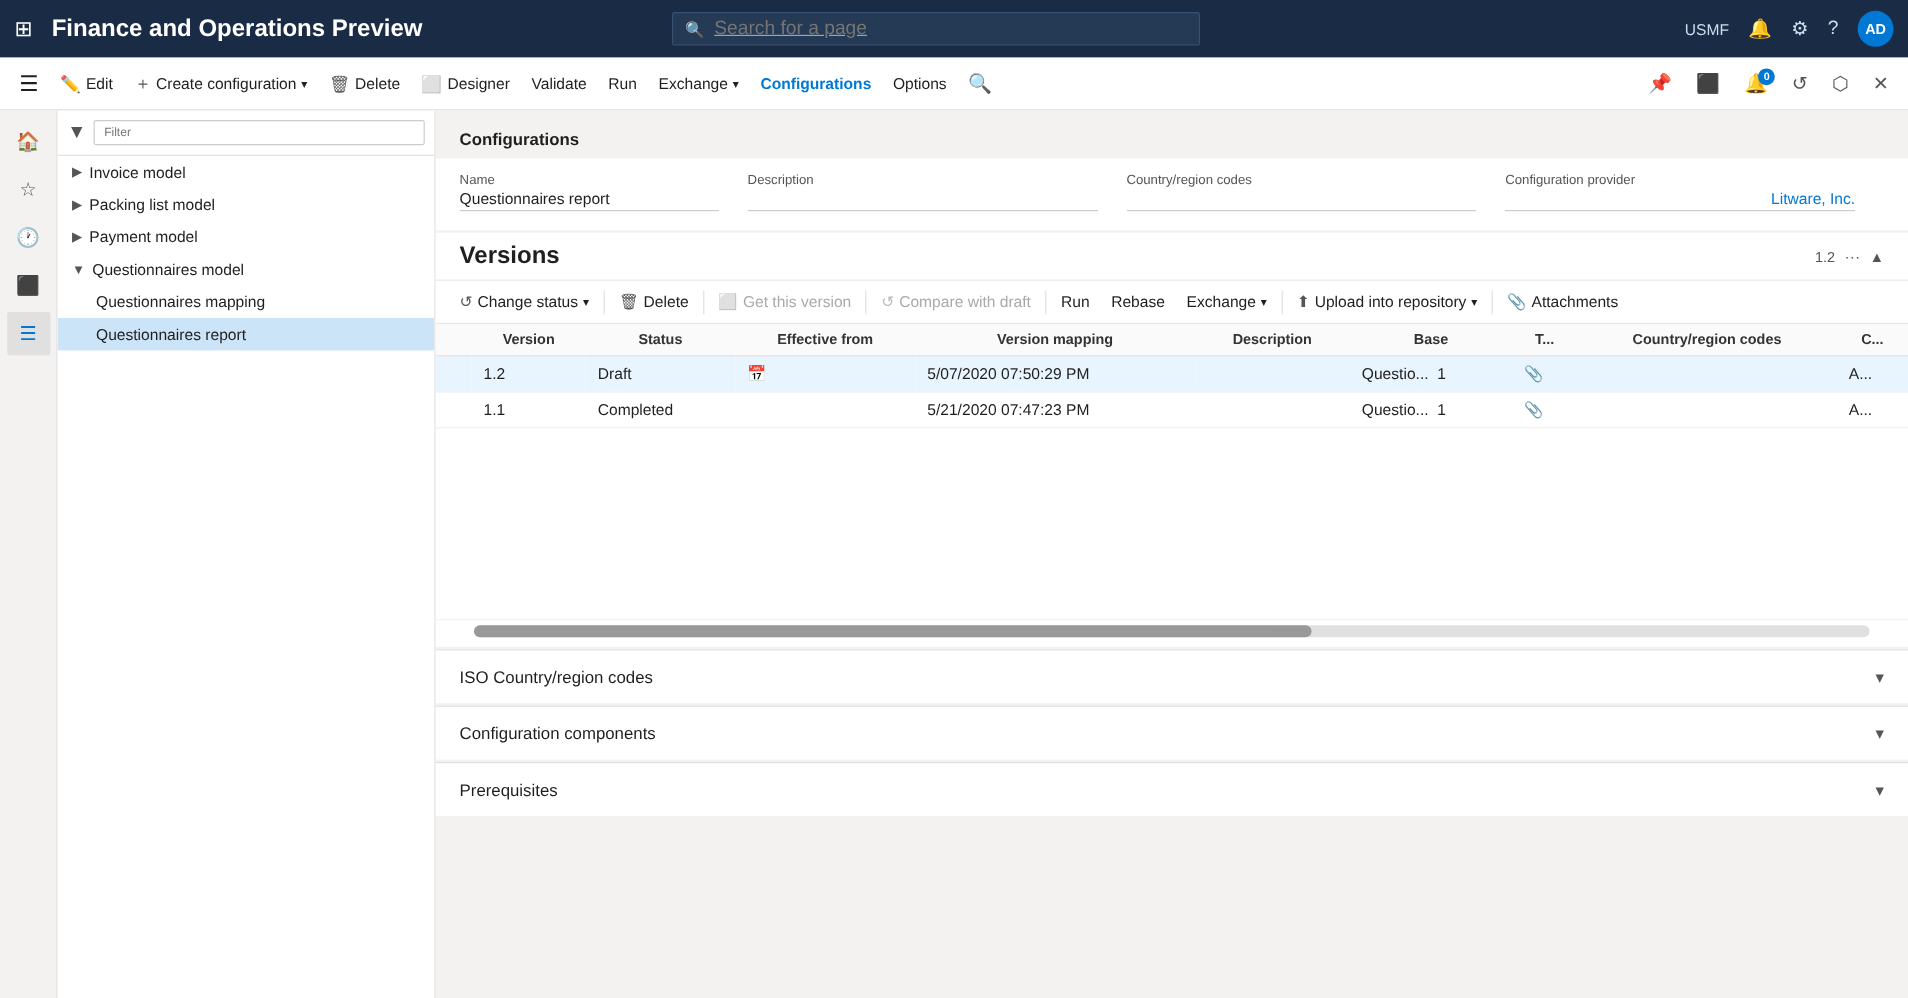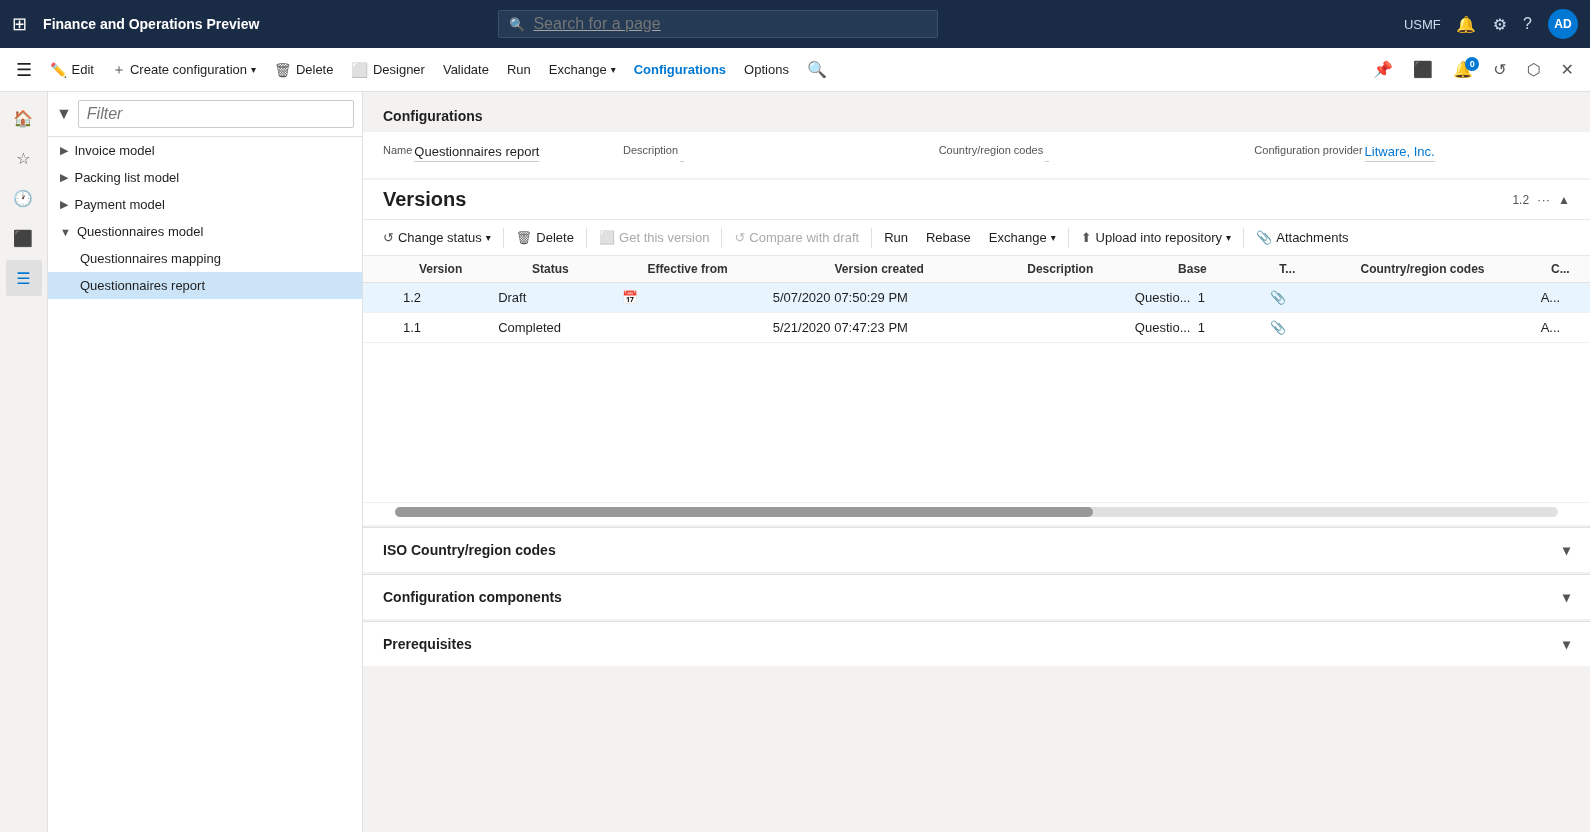--- a/index.html
+++ b/index.html
@@ -10,21 +10,21 @@
       background: #1a2b45;
       color: white;
       height: 48px;
       display: flex;
       align-items: center;
       padding: 0 12px;
       gap: 12px;
       flex-shrink: 0;
     }
     .top-bar-grid-icon { font-size: 18px; cursor: pointer; margin-right: 4px; }
-    .top-bar-title { font-size: 14px; font-weight: 600; flex: none; }
+    .top-bar-title { font-size: 20px; font-weight: 600; flex: none; }
     .top-bar-search {
       flex: 1;
       max-width: 440px;
       margin: 0 auto;
       background: #243a55;
       border: 1px solid #3a5070;
       border-radius: 2px;
       display: flex;
       align-items: center;
       padding: 4px 10px;
@@ -143,21 +143,21 @@
     .config-form {
       background: #fff;
       margin: 0 0 2px 0;
       padding: 12px 20px 16px 20px;
     }
     .config-form-cols {
       display: grid;
       grid-template-columns: 240px 1fr 1fr 1fr;
       gap: 0;
     }
-    .config-field { display: flex; flex-direction: row; gap: 2px; padding-right: 24px; }
+    .config-field { display: flex; flex-direction: column; gap: 2px; padding-right: 24px; }
     .config-field label { font-size: 11px; color: #555; }
     .config-field .value { font-size: 13px; color: #1f1f1f; border-bottom: 1px solid #ccc; padding-bottom: 2px; }
     .config-field .value.link { color: #0078d4; cursor: pointer; text-align: right; }
 
     
     .versions-panel {
       background: #fff;
       margin: 2px 0;
     }
     .versions-header {
@@ -207,21 +207,21 @@
     .h-scroll-thumb { width: 60%; height: 100%; background: #999; border-radius: 5px; }
 
     
     .collapse-section {
       background: #fff;
       margin: 2px 0;
       border-top: 1px solid #e0e0e0;
     }
     .collapse-header {
       display: flex; padding: 14px 20px;
-      cursor: pointer; font-size: 14px; font-weight: 700;
+      cursor: pointer; font-size: 14px; font-weight: 400;
     }
     .collapse-header .chev { margin-left: auto; font-size: 14px; color: #555; }
   </style>
 </head>
 <body>
 
 <div class="top-bar">
   <span class="top-bar-grid-icon">⊞</span>
   <span class="top-bar-title">Finance and Operations Preview</span>
   <div class="top-bar-search">
@@ -292,21 +292,21 @@
     <div class="icon-bar-btn">🏠</div>
     <div class="icon-bar-btn">☆</div>
     <div class="icon-bar-btn">🕐</div>
     <div class="icon-bar-btn">⬛</div>
     <div class="icon-bar-btn active">☰</div>
   </div>
 
   <div class="tree-panel">
     <div class="tree-filter">
       <span class="tree-filter-icon">▼</span>
-      <input type="text" style="border: 1px solid rgb(204, 204, 204); border-radius: 2px; padding: 4px 8px; font-size: 16px; width: 100%; outline: none; font-style: italic;" placeholder="Filter">
+      <input type="text" style="border: 1px solid rgb(204, 204, 204); border-radius: 2px; padding: 4px 8px; font-size: 10px; width: 100%; outline: none;" placeholder="Filter">
     </div>
     <div class="tree-body">
       <div class="tree-item">
         <span class="chevron">▶</span>
         <span>Invoice model</span>
       </div>
       <div class="tree-item">
         <span class="chevron">▶</span>
         <span>Packing list model</span>
       </div>
@@ -406,21 +406,21 @@
         </button>
       </div>
       <div class="versions-table-wrap">
         <table class="versions-table">
           <thead>
             <tr>
               <th style="width:30px;"></th>
               <th>Version</th>
               <th>Status</th>
               <th>Effective from</th>
-              <th>Version created</th>
+              <th>Version mapping</th>
               <th>Description</th>
               <th>Base</th>
               <th>T...</th>
               <th>Country/region codes</th>
               <th>C...</th>
             </tr>
           </thead>
           <tbody>
             <tr class="selected">
               <td></td>

